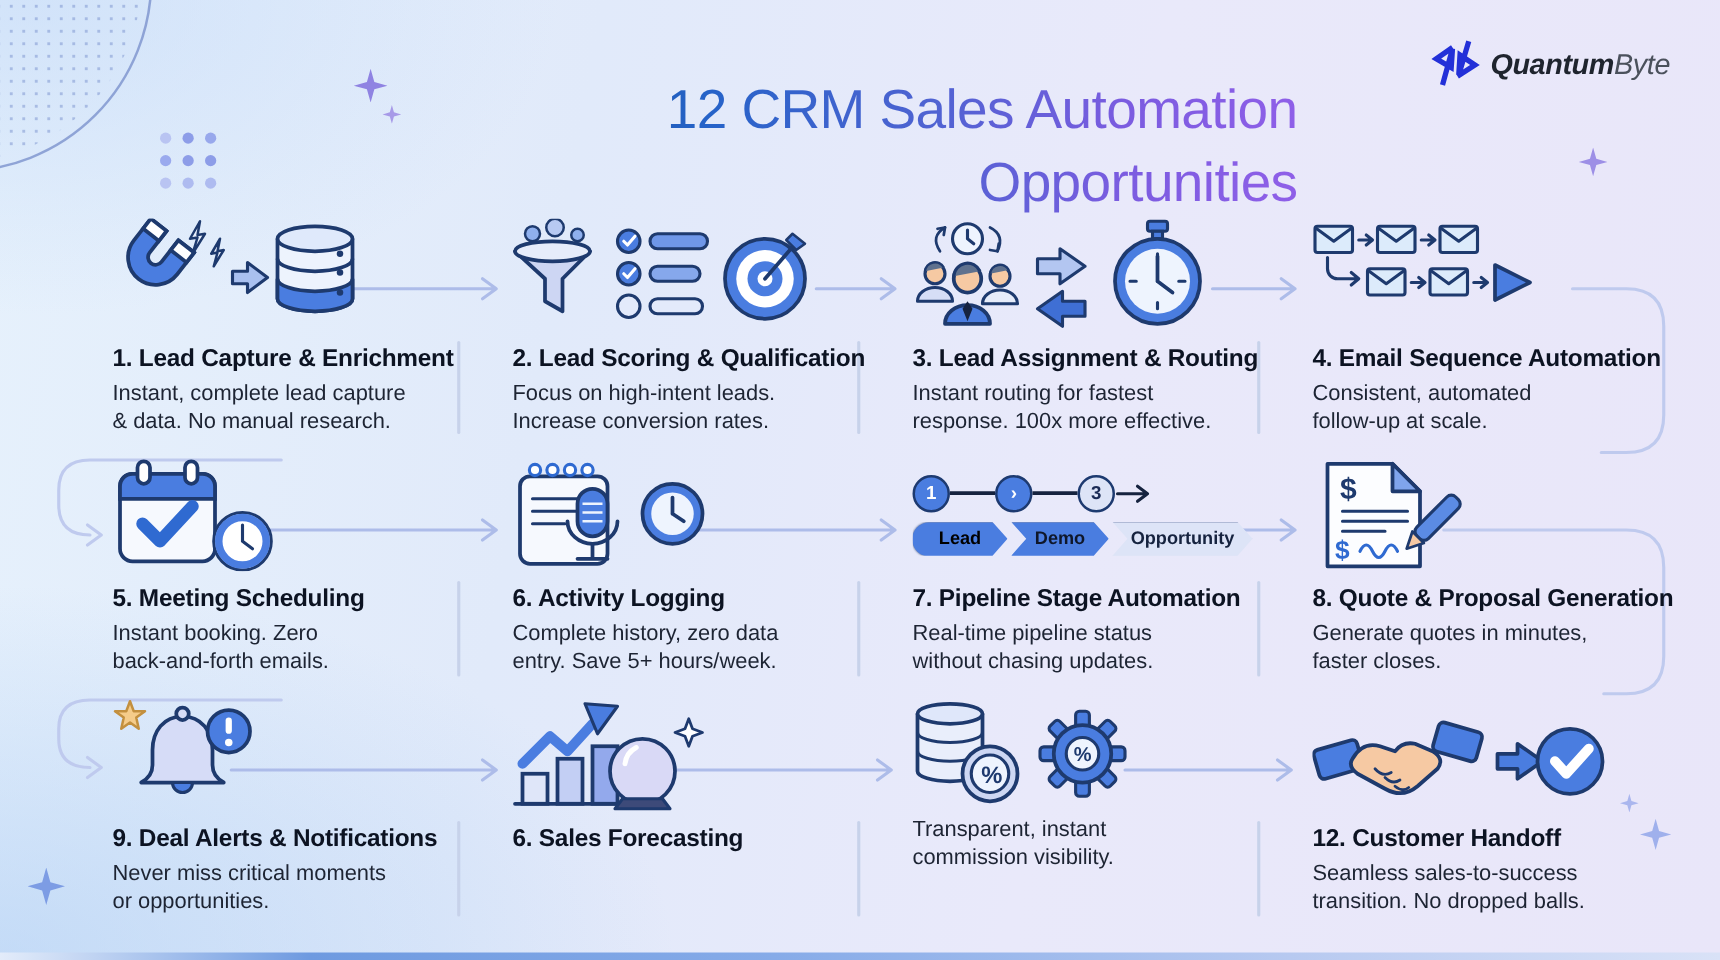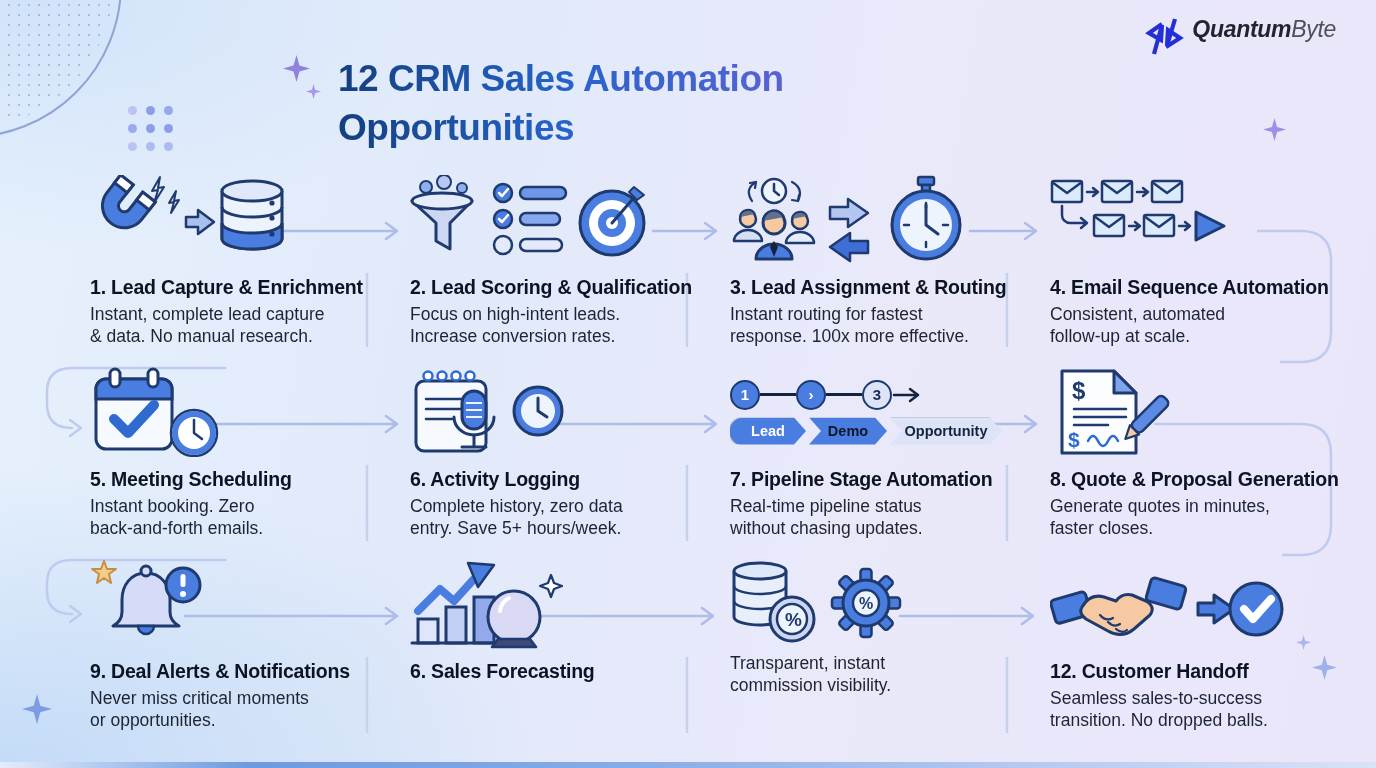--- a/index.html
+++ b/index.html
@@ -13,25 +13,25 @@
   .deco-circle{position:absolute;left:-186px;top:-170px;width:304px;height:304px;border-radius:50%;
     border:2.5px solid rgba(124,146,205,.8);}
   .deco-dots{position:absolute;left:-186px;top:-170px;width:300px;height:300px;border-radius:50%;overflow:hidden;
     background-image:radial-gradient(rgba(110,135,200,.45) 1.3px, transparent 1.5px);background-size:10px 10px;}
   .dot-grid{position:absolute;left:128px;top:106px;display:grid;grid-template-columns:repeat(3,9px);gap:9px;}
   .dot-grid i{width:9px;height:9px;border-radius:50%;}
   .sparkle{position:absolute;clip-path:polygon(50% 0,61% 39%,100% 50%,61% 61%,50% 100%,39% 61%,0 50%,39% 39%);}
   .bottom-bar{position:absolute;left:0;bottom:0;width:100%;height:6px;
     background:linear-gradient(90deg,#e3ecfa 0%,#6e9ae0 18%,#86abe8 45%,#b7c9f0 75%,#d9e2f7 100%);}
   
-  .title{position:absolute;top:30px;left:50%;transform:translateX(-50%);width:700px;text-align:left;
-    font-size:37px;line-height:1.32;font-weight:700;letter-spacing:-.5px;white-space:pre-line;
+  .title{position:absolute;top:30px;left:50%;transform:translateX(-50%);width:700px;text-align:right;
+    font-size:44px;line-height:1.32;font-weight:400;letter-spacing:-.5px;white-space:pre-line;
     background:linear-gradient(92deg,#143f7e 0%,#2563c8 32%,#4f63d2 58%,#7b5ce0 80%,#8f5fe8 100%);
     -webkit-background-clip:text;background-clip:text;color:transparent;}
-  .brand{position:absolute;top:16px;right:40px;display:flex;align-items:flex-start;gap:7px;}
+  .brand{position:absolute;top:30px;right:40px;display:flex;align-items:center;gap:7px;}
   .brand-text{font-size:23px;font-style:italic;letter-spacing:-.3px;}
   .brand-text b{font-weight:700;color:#1f242e;}
   .brand-text span{font-weight:400;color:#4c piece;}
   .brand-text .lite{color:#4b515c;}
   
   .row{position:absolute;left:90px;width:1260px;display:flex;}
   .row-1{top:172px;} .row-2{top:364px;} .row-3{top:556px;}
   .cell{width:320px;flex:0 0 320px;}
   .icon-box{height:96px;display:flex;align-items:center;}
   .cell h3{margin:8px 0 4px 0;font-size:19.5px;font-weight:700;color:#0c1322;letter-spacing:-.2px;}
@@ -41,21 +41,21 @@
   .pipe{display:flex;flex-direction:column;gap:8px;}
   .pipe-steps{display:flex;align-items:center;}
   .pstep{width:30px;height:30px;border-radius:50%;display:flex;align-items:center;justify-content:center;
     font-weight:700;font-size:15px;border:2.5px solid #1d3a70;box-sizing:border-box;}
   .pstep-filled{background:#4a7de0;color:#fff;}
   .pstep-light{background:#dde4f7;color:#1a2b55;}
   .pline{width:36px;height:2.5px;background:#16233f;}
   .pipe-stages{display:flex;}
   .chev{height:27px;display:flex;align-items:center;justify-content:center;font-size:14.5px;font-weight:700;
     filter:drop-shadow(0 0 1px #1d3a70);}
-  .chev-a{width:76px;background:#4a7de0;color:#ffffff;border-radius:13px 0 0 13px;
+  .chev-a{width:76px;background:#4a7de0;color:#000000;border-radius:13px 0 0 13px;
     clip-path:polygon(0 0,calc(100% - 12px) 0,100% 50%,calc(100% - 12px) 100%,0 100%);}
   .chev-b{width:78px;margin-left:3px;background:#4a7de0;color:#0f172a;
     clip-path:polygon(0 0,calc(100% - 12px) 0,100% 50%,calc(100% - 12px) 100%,0 100%,12px 50%);}
   .chev-c{width:112px;margin-left:3px;background:#dde4f7;color:#16233f;
     clip-path:polygon(0 0,calc(100% - 12px) 0,100% 50%,calc(100% - 12px) 100%,0 100%,12px 50%);}
 </style>
 </head>
 <body>
 
 <div class="canvas">

